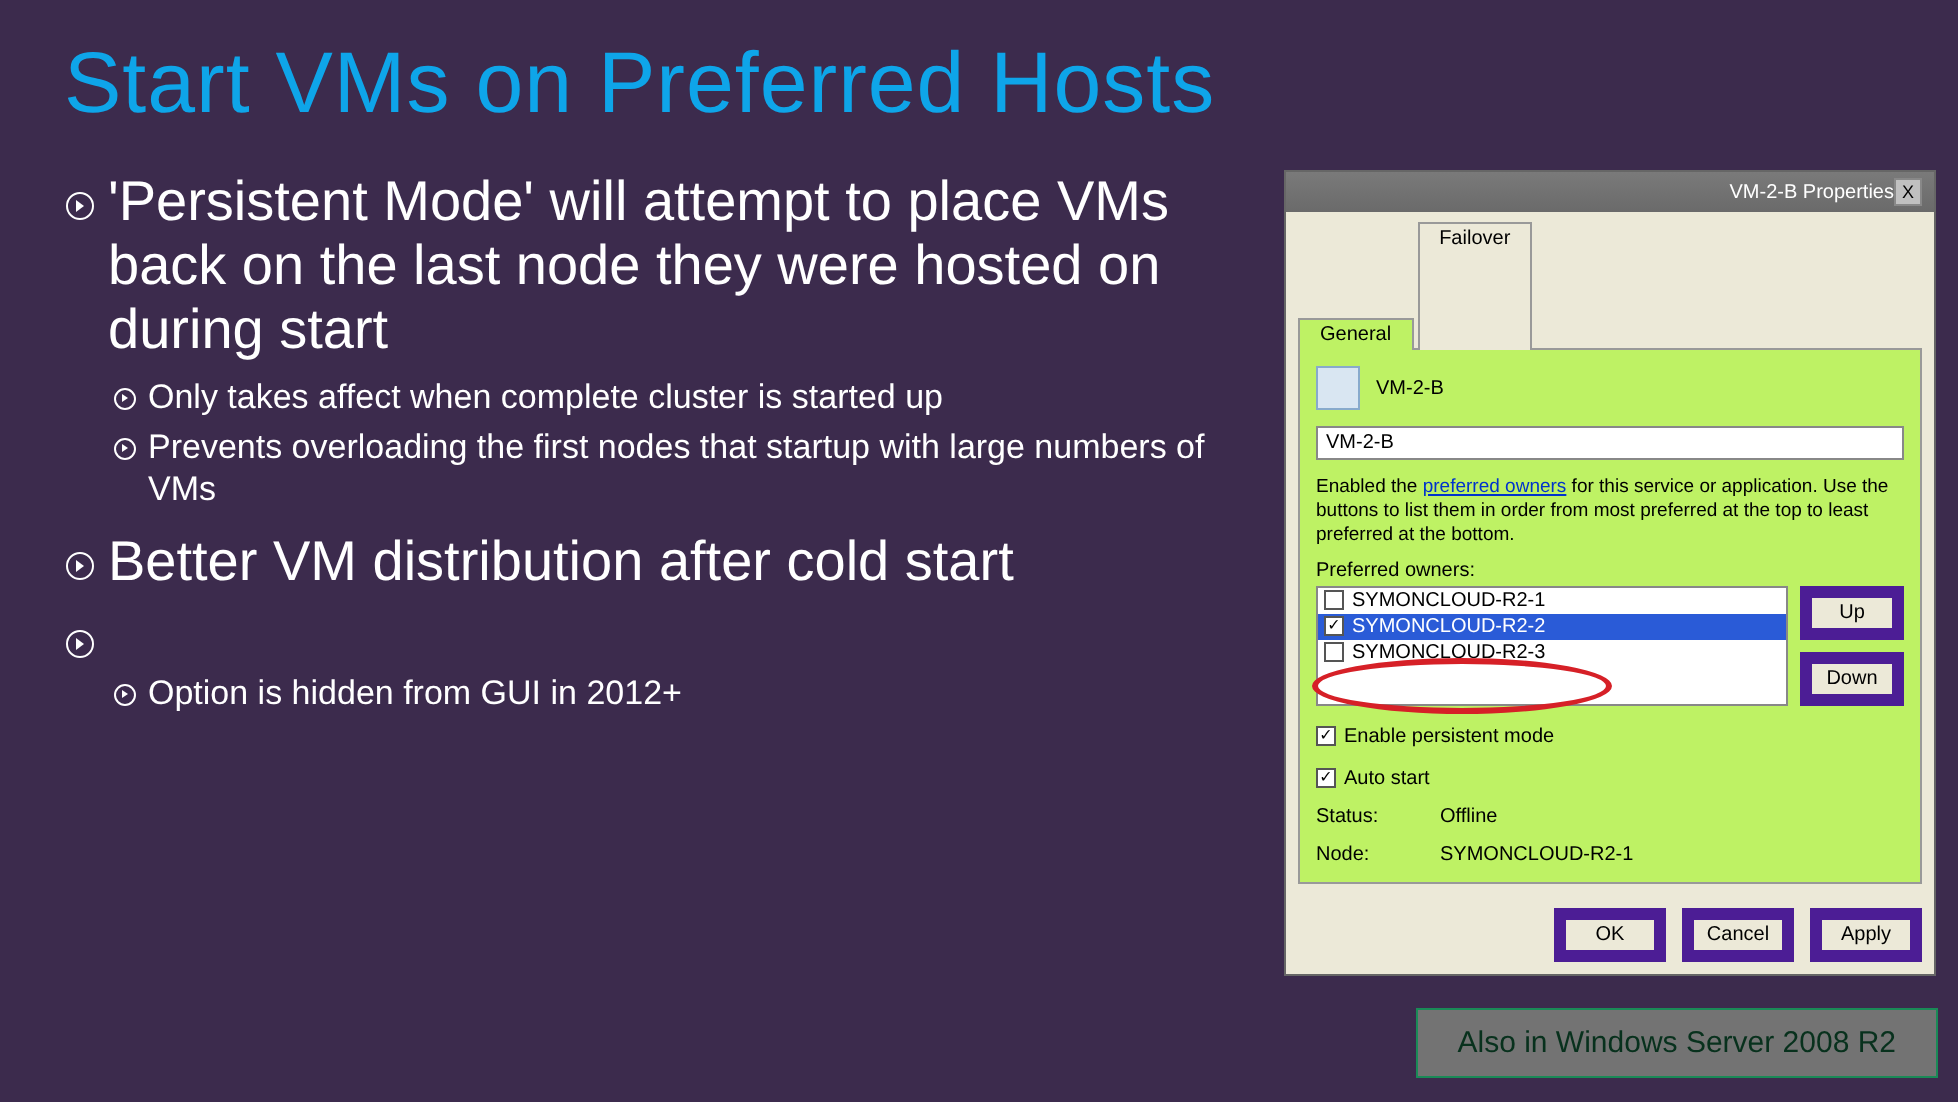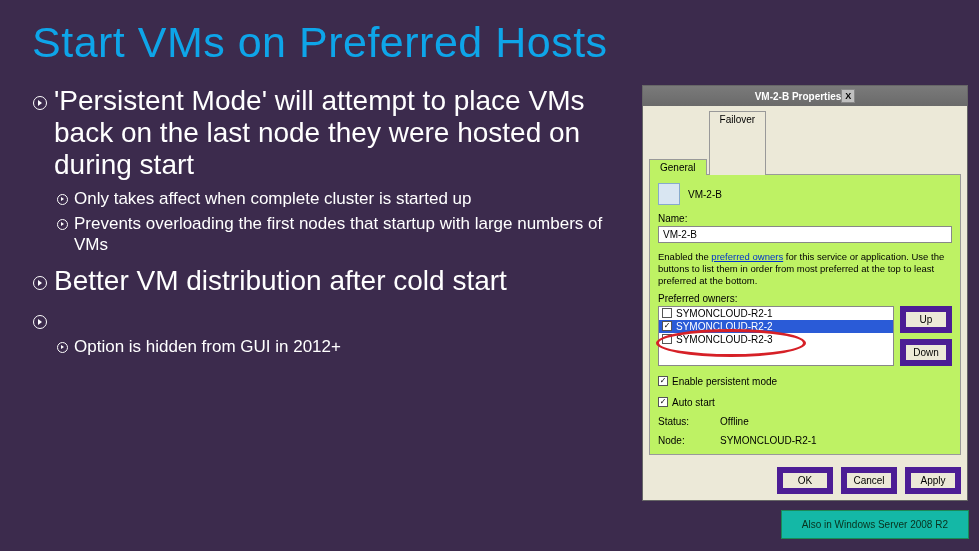--- a/index.html
+++ b/index.html
@@ -72,22 +72,22 @@
     border: 1px solid #666;
     color: #000;
     font-size: 10px;
     position: relative;
   }
   .dlg-title {
     background: linear-gradient(#7a7a7a,#6a6a6a);
     color: #fff;
     padding: 3px 6px;
     font-size: 10px;
-    font-weight: bold;
-    display: flex; justify-content: center; align-items: center;
+    font-weight: normal;
+    display: flex; justify-content: flex-end; align-items: center;
   }
   .dlg-close {
     width: 14px; height: 14px; background:#c0c0c0; border:1px solid #888;
     font-size:9px; line-height:12px; text-align:center; color:#000;
   }
   .tabs { display:flex; padding: 4px 6px 0 6px; }
   .tab {
     padding: 2px 10px;
     background:#ece9d8;
     border:1px solid #999;
@@ -147,23 +147,23 @@
     left: 14px; top: 244px;
     width: 150px; height: 28px;
     border: 3px solid #d62027;
     border-radius: 50%;
     pointer-events:none;
   }
 
   .footer-badge {
     position:absolute;
     right: 10px; bottom: 12px;
-    background:#14b8a6;
+    background:#737373;
     color:#08311d;
-    font-size:10px;
+    font-size:15px;
     padding:8px 20px;
     border:1px solid #1a8a57;
   }
 </style>
 </head>
 <body>
 
 <div class="slide-title">Start VMs on Preferred Hosts</div>
 
 <div class="content-row">
@@ -207,21 +207,20 @@
       </div>
       <div class="tabs">
         <div class="tab active">General</div>
         <div class="tab">Failover</div>
       </div>
       <div class="tab-body">
         <div class="vm-head">
           <div class="vm-icon"></div>
           <div>VM-2-B</div>
         </div>
-        <div class="fld-label">Name:</div>
         <input class="text-input" value="VM-2-B" style="">
         <div class="help-text">
           <span>Enabled the </span><a href="#">preferred owners</a><span> for this service or application. Use the buttons to list them in order from most preferred at the top to least preferred at the bottom.</span>
         </div>
         <div class="fld-label">Preferred owners:</div>
         <div class="po-row">
           <div class="listbox">
             <div class="lb-item">
               <span class="chk"></span>
               <span>SYMONCLOUD-R2-1</span>

